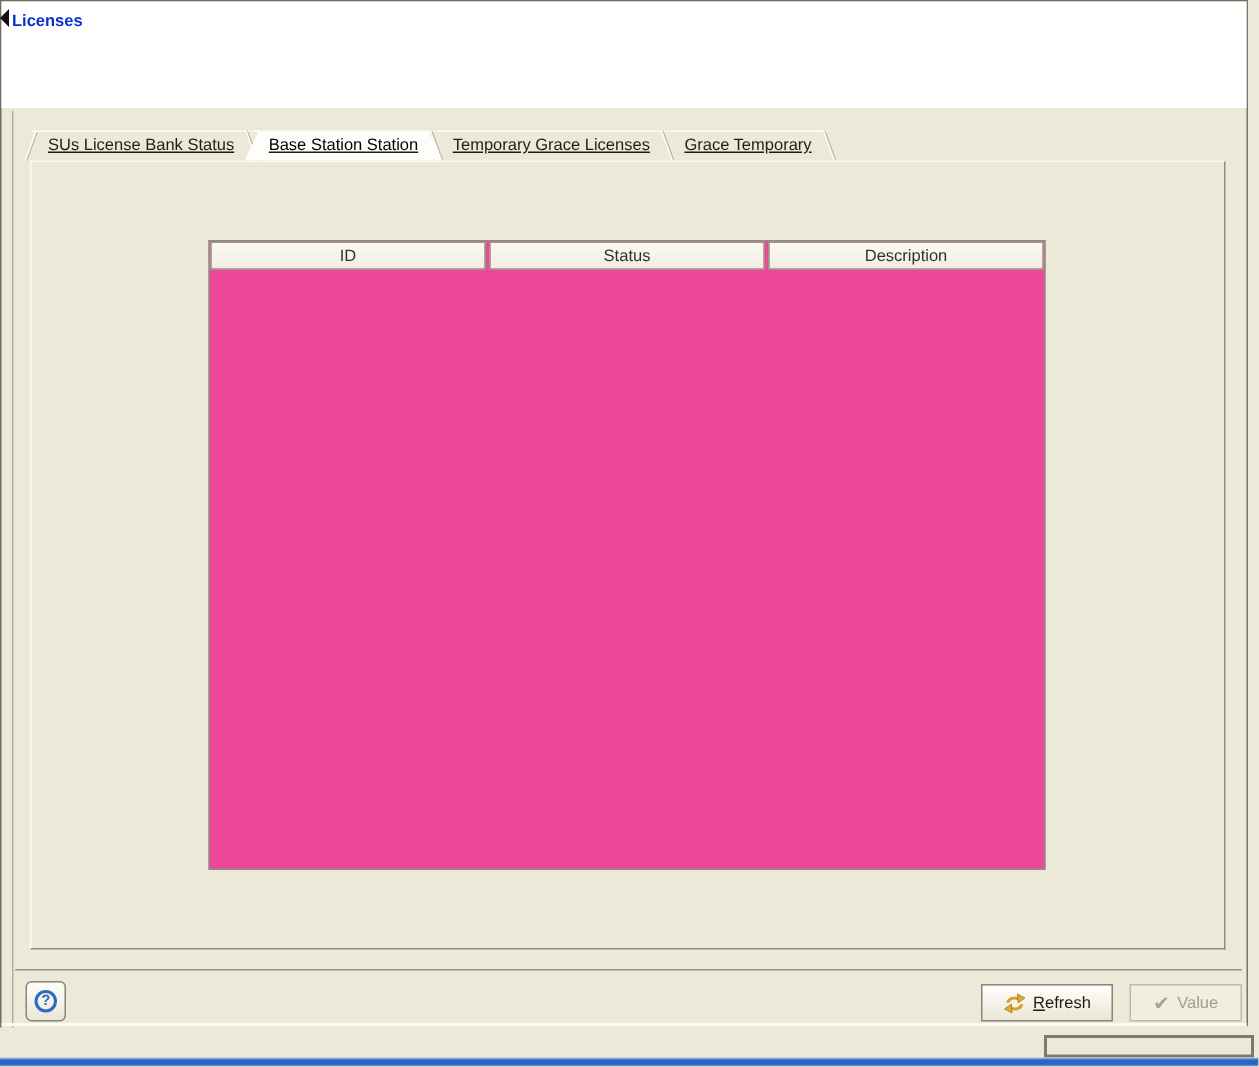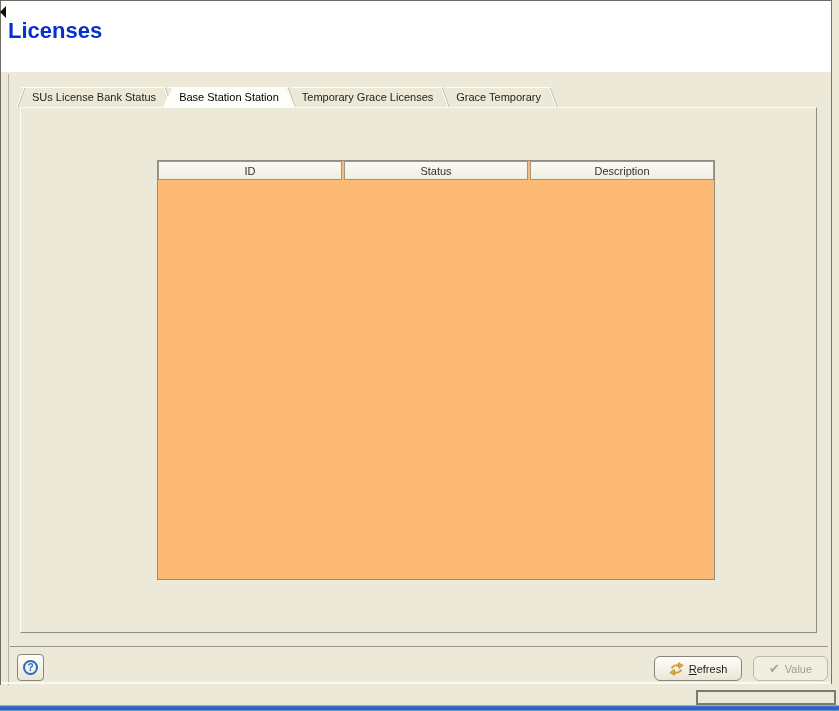--- a/index.html
+++ b/index.html
@@ -19,54 +19,54 @@
   .left-edge   { left:0; top:0; width:1px; height:685px; background:#6f6d62; }
   .right-edge  { left:831px; top:0; width:1px; height:684px; background:#787567; }
   .bottom-light{ left:1px; top:682px; width:830px; height:2px; background:#faf9f2; }
   .inner-left-line { left:8px; top:74px; width:1px; height:611px; background:#b3b0a2; }
 
   
   .banner { left:1px; top:1px; width:830px; height:71px; background:#ffffff; }
   .collapse-arrow { left:0; top:6px; width:0; height:0;
     border-top:6px solid transparent; border-bottom:6px solid transparent;
     border-right:6px solid #111; }
-  .title { left:7px; top:17px; font-size:22px; font-weight:bold; letter-spacing:0; }
+  .title { left:7px; top:7px; font-size:11px; font-weight:bold; letter-spacing:0; }
 
   
-  .tabbar { left:20px; top:87px; height:20px; display:flex; align-items:stretch; }
+  .tabbar { left:20px; top:87px; height:20px; display:flex; align-items:stretch;text-decoration:underline; }
   .tab { position:relative; padding:0 11px; line-height:19px; height:20px;
          color:#1f1e18; cursor:default; border-top:1px solid #fdfcf6; box-sizing:border-box; }
   .tab .tab-label { position:relative; z-index:2; }
   .tab.selected { color:#000; }
   .tab.selected .tab-bg { position:absolute; left:-5px; right:-5px; top:0; bottom:0;
          background:#fdfdfa; z-index:1;
          clip-path: polygon(9px 0, calc(100% - 9px) 0, 100% 100%, 0 100%); }
   .tab-edge { width:0; height:20px; border-left:1px solid #fefdf8;
          box-shadow:1px 0 0 rgba(140,138,125,.5); }
   .tab-edge.lead  { transform: skewX(-20deg); }
   .tab-edge.trail { transform: skewX(20deg); }
 
   
   .panel { left:20px; top:107px; width:797px; height:526px; background:#ece9d8;
     border-top:1px solid #fcfbf5; border-left:1px solid #fcfbf5;
     border-right:1px solid #8f8d80; border-bottom:1px solid #8f8d80; }
 
   
-  .lic-table { position:absolute; left:136px; top:52px; width:558px; height:420px;
-    border:1px solid #8f8d80; box-sizing:border-box; background:#fdba74; }
+  .lic-table { position:absolute; left:118px; top:52px; width:558px; height:420px;
+    border:1px solid #8f8d80; box-sizing:border-box; background:#ec4899; }
   .thead { display:flex; gap:2px; height:19px; }
   .th { flex:1; box-sizing:border-box; border:1px solid #9b9889;
     background:linear-gradient(180deg,#fbf9f4 0%,#f5f2e9 60%,#efece0 100%);
     display:flex; align-items:center; justify-content:center;
     color:#33312a; }
   .tbody { position:absolute; left:0; right:0; top:19px; bottom:0; }
 
   
   .footer-sep { left:10px; top:646px; width:818px; height:1px; background:#9a978a; }
-  .btn { border:1px solid #888579; border-radius:6px;
+  .btn { border:1px solid #888579; border-radius:0;
     background:linear-gradient(180deg,#fffefc 0%,#f4f1e7 55%,#e9e6d7 100%);
     display:flex; align-items:center; justify-content:center; gap:5px;
     font-size:11px; color:#1c1b15; cursor:default; }
   .help-btn { left:17px; top:654px; width:27px; height:27px; border-radius:4px; }
   .help-icon { width:15px; height:15px; border-radius:50%;
     border:2px solid #2b6bc4; color:#2b6bc4; font-weight:bold; font-size:10px;
     display:flex; align-items:center; justify-content:center; box-sizing:border-box; }
   .refresh-btn { left:654px; top:656px; width:88px; height:25px; }
   .apply-btn { left:753px; top:656px; width:75px; height:25px;
     border-color:#bcb9aa; background:#f0ede1; color:#a09e8f; }

